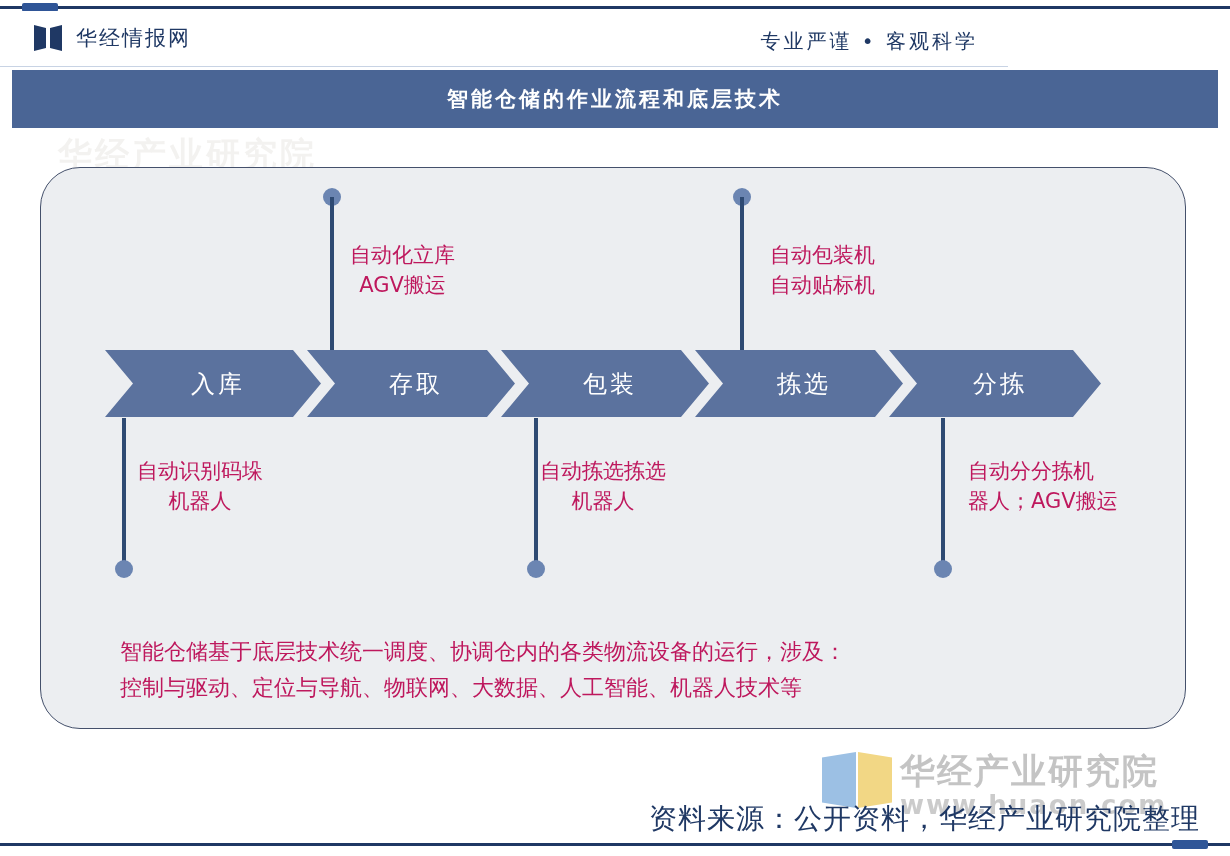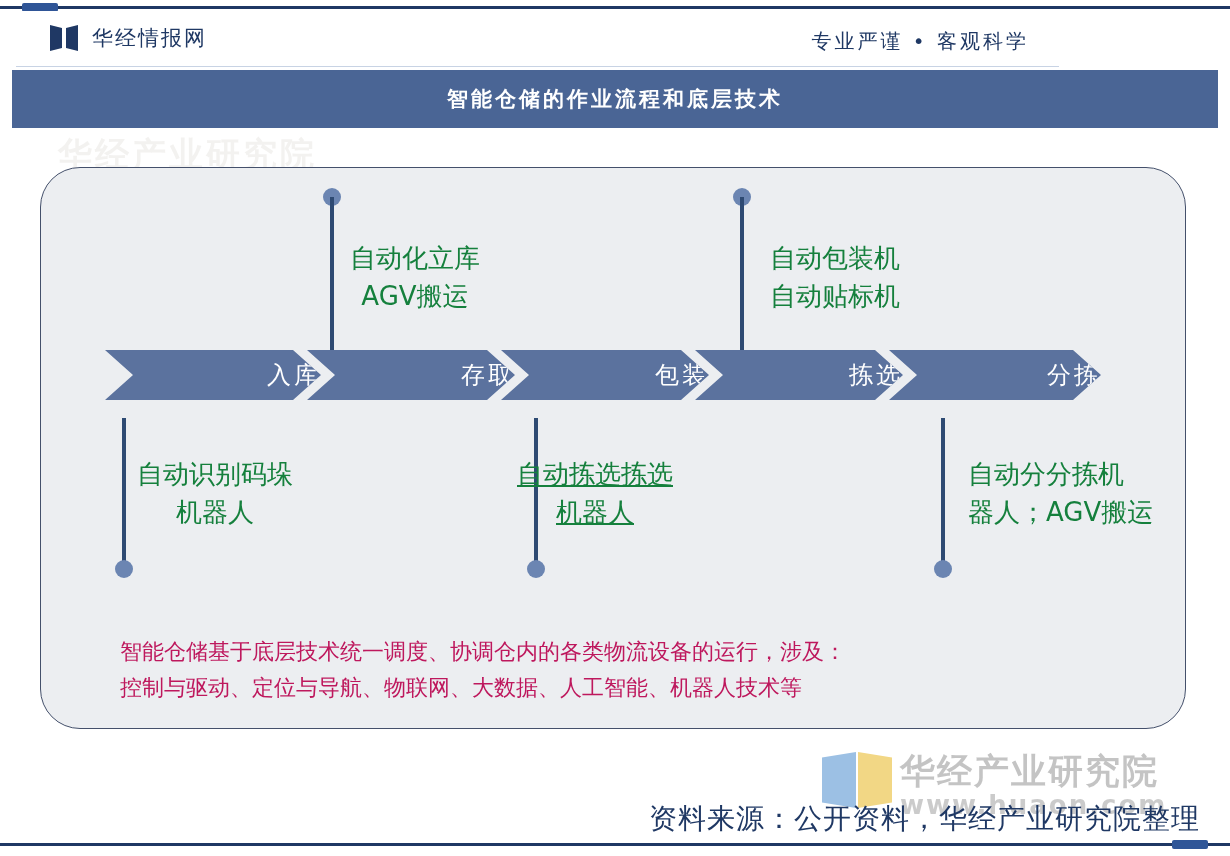--- a/index.html
+++ b/index.html
@@ -26,25 +26,24 @@
     position: absolute;
     left: 22px; top: 3px;
     width: 36px; height: 9px;
     background: #2f5597;
     border-radius: 2px;
   }
 
   
   .header {
     position: absolute;
-    left: 16px; top: 11px;
+    left: 0; top: 11px;
     width: 1008px; height: 55px;
     background: #ffffff;
     border-bottom: 1px solid #c8d3e4;
-    padding-left: 35px;
   }
   .brand {
     position: absolute;
     left: 34px; top: 13px;
     display: flex;
     align-items: center;
     gap: 12px;
   }
   .brand-mark {
     width: 30px; height: 26px;
@@ -133,53 +132,53 @@
     background: #2e4a73;
   }
   .dot {
     position: absolute;
     width: 18px; height: 18px;
     border-radius: 50%;
     background: #6b85b2;
   }
   .callout-label {
     position: absolute;
-    font-size: 26px;
-    color: #15803d;
+    font-size: 21px;
+    color: #be185d;
     line-height: 1.45;
     font-family: "DejaVu Sans", "Liberation Sans", sans-serif;
     white-space: nowrap;
   }
   .callout-label .l1 { display: block; }
   .callout-label .l2 { display: block; }
 
   .ca-top1-label { left: 350px; top: 240px; }
   .ca-top1-label .l2 { text-align: center; }
   .ca-top2-label { left: 770px; top: 240px; }
 
   .ca-bot1-label { left: 137px; top: 456px; }
   .ca-bot1-label .l2 { text-align: center; }
-  .ca-bot2-label { left: 517px; top: 456px; text-decoration: underline; }
+  .ca-bot2-label { left: 540px; top: 456px; }
   .ca-bot2-label .l2 { text-align: center; }
   .ca-bot3-label { left: 968px; top: 456px; }
   .ca-bot3-label .l2 { text-align: right; }
 
   
   .process {
     position: absolute;
     left: 105px; top: 350px;
     width: 1014px; height: 70px;
     display: flex;
   }
   .chev {
     position: relative;
-    height: 50px;
+    height: 67px;
     display: flex;
     align-items: center;
-    justify-content: flex-end;
+    justify-content: center;
     background: #5b729e;
     clip-path: polygon(0 0, calc(100% - 28px) 0, 100% 50%, calc(100% - 28px) 100%, 0 100%, 28px 50%);
     margin-right: -14px;
     box-sizing: border-box;
   }
   .chev.first {
     clip-path: polygon(0 0, calc(100% - 28px) 0, 100% 50%, calc(100% - 28px) 100%, 0 100%, 28px 50%);
   }
   .chev-label {
     color: #ffffff;

